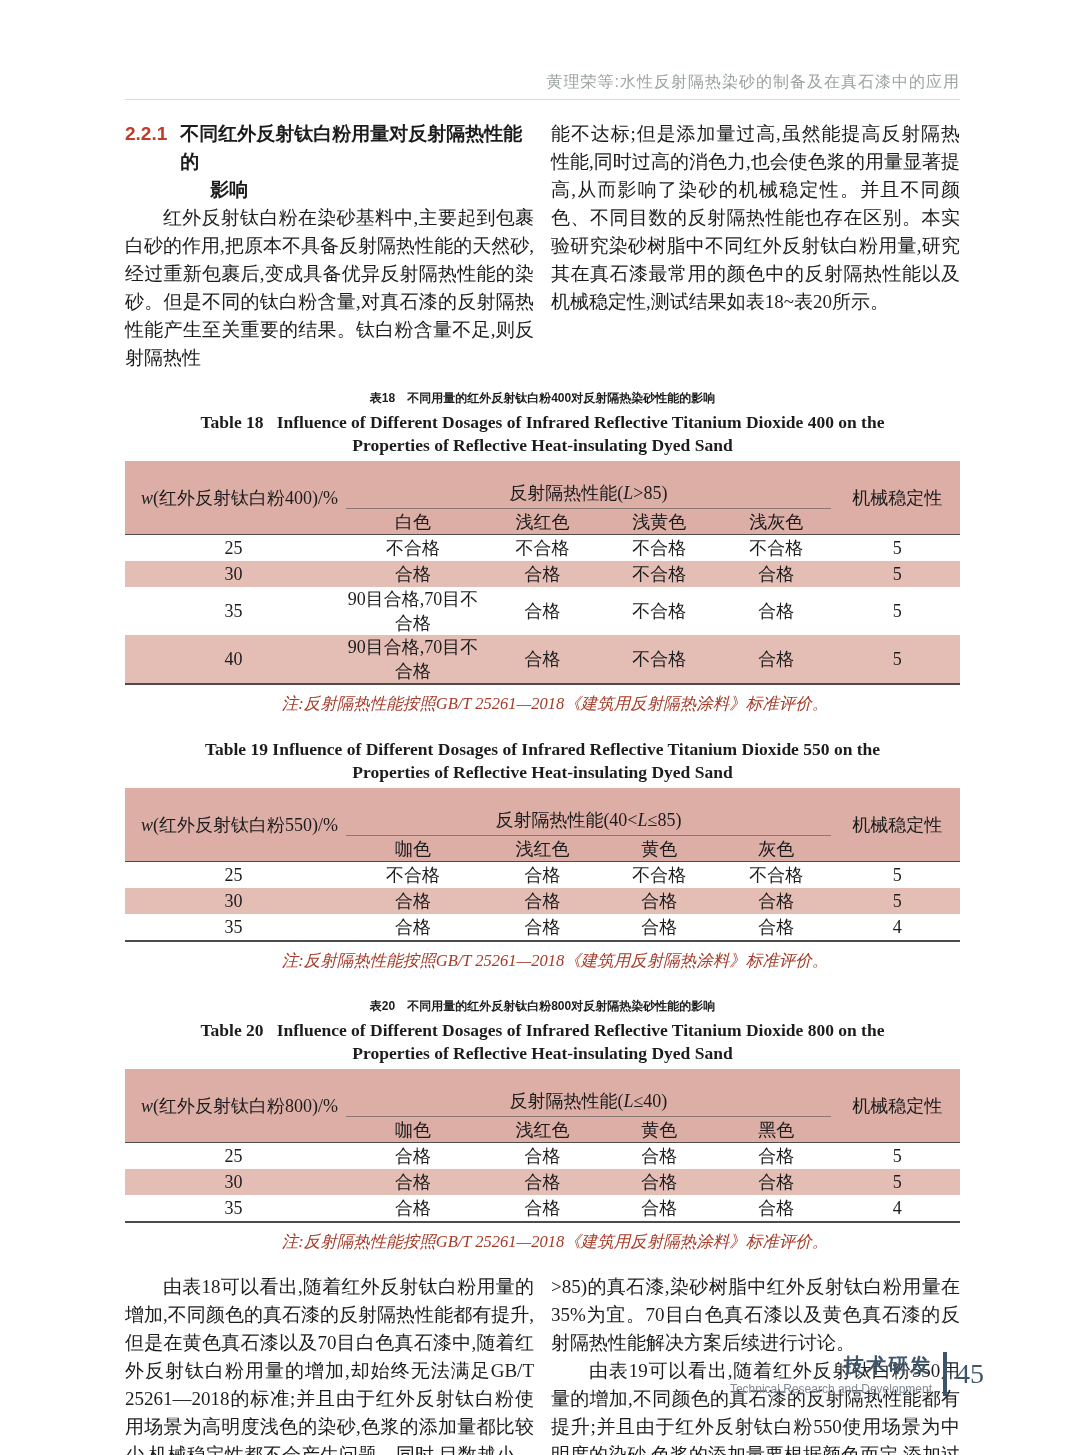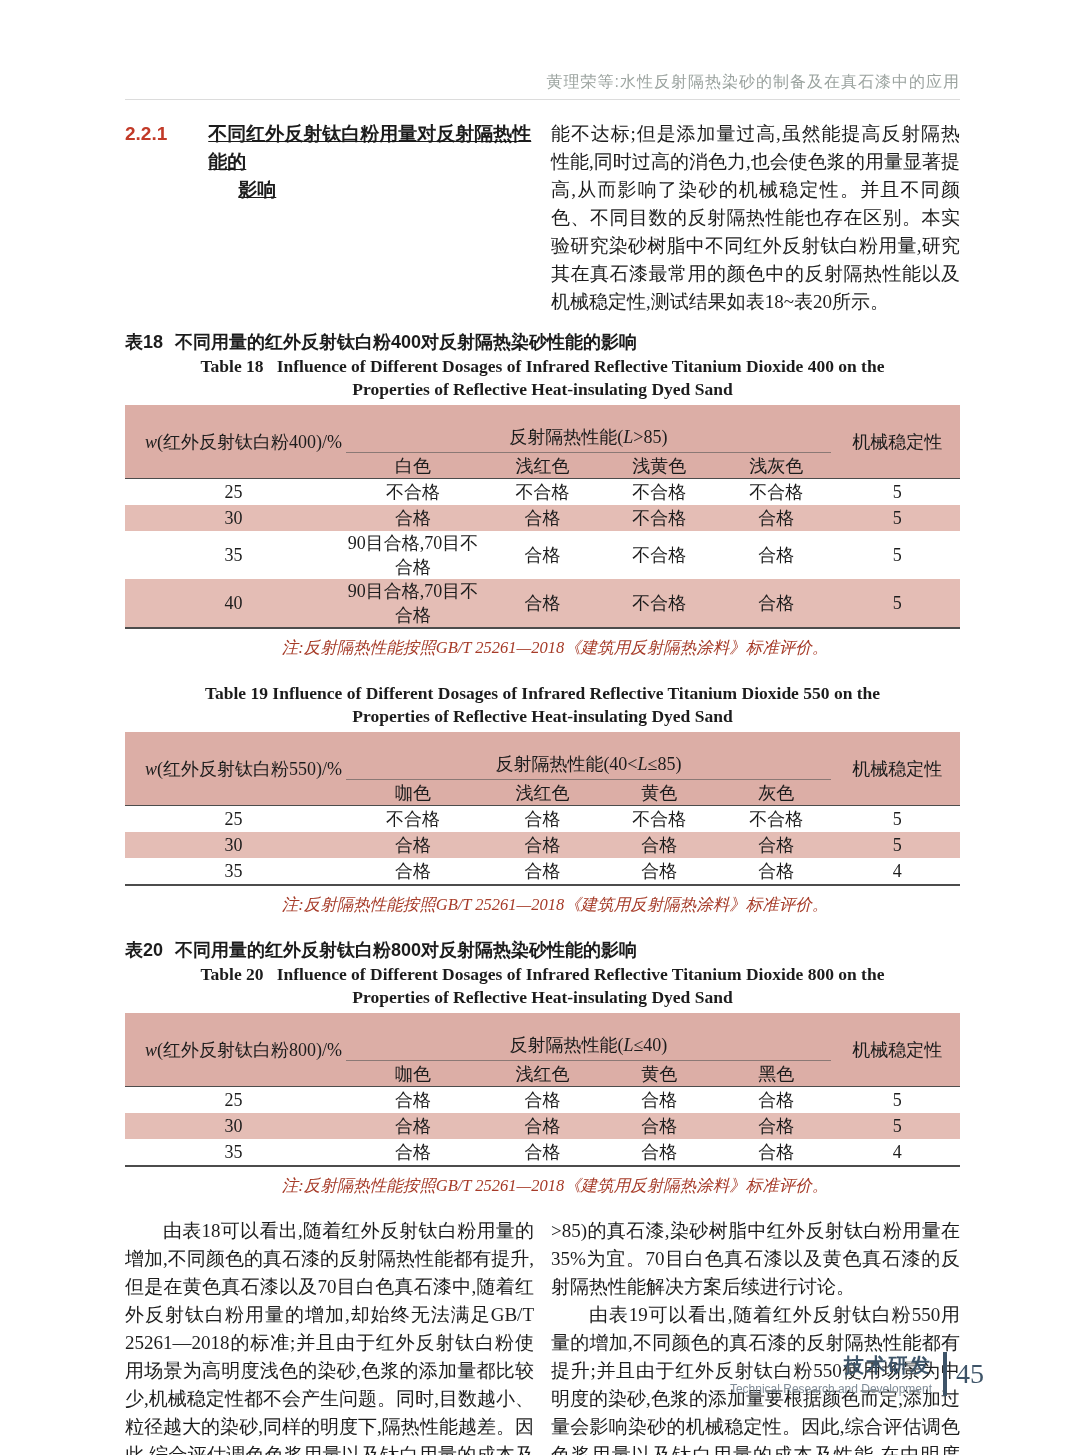--- a/index.html
+++ b/index.html
@@ -14,41 +14,41 @@
   .head-rule{border-bottom:1px solid #dcdcdc;margin-top:6px;margin-bottom:20px;}
 
   
   .cols{display:flex;gap:17px;}
   .col{width:409px;text-align:justify;font-size:19px;line-height:28px;}
   .col p{margin:0;}
   p.ind{text-indent:2em;}
 
   
   .heading{display:flex;font-family:"Liberation Sans","DejaVu Sans",sans-serif;
-    font-weight:bold;font-size:19px;line-height:28px;text-align:left;gap:28px;}
+    font-weight:bold;font-size:19px;line-height:28px;text-align:left;}
   .sec-num{color:#c23a28;margin-right:13px;flex:none;}
-  .sec-title span{display:block;text-decoration:underline;}
+  .sec-title span{display:block;}
   .sec-title .l2{text-indent:30px;}
 
   
   .table-block{margin-top:16px;}
   .tb2{margin-top:24px;}
-  .cap-zh{font-family:"Liberation Sans","DejaVu Sans",sans-serif;
-    font-weight:bold;font-size:18px;line-height:21px;}
+  .cap-zh{text-align:center;font-family:"Liberation Sans","DejaVu Sans",sans-serif;
+    font-weight:bold;font-size:12px;line-height:21px;}
   .cap-zh .lab{margin-right:12px;}
   .cap-en{text-align:center;font-weight:bold;font-size:17.5px;line-height:20px;
     margin-top:3px;white-space:pre-wrap;font-family:"Liberation Serif","DejaVu Serif",serif;}
   table{width:100%;border-collapse:collapse;margin-top:6px;font-size:18px;table-layout:fixed;}
   thead{background:#dcaea6;}
   thead{border-bottom:1.5px solid #4c4c4c;}
   table{border-bottom:2px solid #4c4c4c;}
   th{font-weight:normal;padding:0;}
   td{padding:0;height:26px;text-align:center;}
   th{text-align:center;}
-  th.c1{text-align:right;padding-left:12px;margin-top:42px;}
+  th.c1{text-align:center;padding-left:12px;margin-top:42px;}
   thead tr th{height:25px;}
   tbody tr:nth-child(even){background:#e4bdb5;}
   .spanwrap{display:block;margin:0 4px;padding:20px 0 3px 0;
     border-bottom:1px solid rgba(85,85,85,.6);}
   .var{font-style:italic;font-family:"Liberation Serif",serif;}
   .note{color:#a63b28;font-size:16.5px;line-height:22px;margin-top:8px;
     padding-left:25px;font-style:italic;text-align:center;}
 
   .cols-bottom{margin-top:20px;}
 
@@ -71,20 +71,21 @@
 
   <div class="cols">
     <div class="col">
       <div class="heading">
         <span class="sec-num">2.2.1</span>
         <span class="sec-title">
           <span>不同红外反射钛白粉用量对反射隔热性能的</span>
           <span class="l2">影响</span>
         </span>
       </div>
+      <p class="ind">红外反射钛白粉在染砂基料中,主要起到包裹白砂的作用,把原本不具备反射隔热性能的天然砂,经过重新包裹后,变成具备优异反射隔热性能的染砂。但是不同的钛白粉含量,对真石漆的反射隔热性能产生至关重要的结果。钛白粉含量不足,则反射隔热性</p>
     </div>
     <div class="col">
       <p>能不达标;但是添加量过高,虽然能提高反射隔热性能,同时过高的消色力,也会使色浆的用量显著提高,从而影响了染砂的机械稳定性。并且不同颜色、不同目数的反射隔热性能也存在区别。本实验研究染砂树脂中不同红外反射钛白粉用量,研究其在真石漆最常用的颜色中的反射隔热性能以及机械稳定性,测试结果如表18~表20所示。</p>
     </div>
   </div>
 
   <section class="table-block">
     <div class="cap-zh">
       <span class="lab">表18</span><span>不同用量的红外反射钛白粉400对反射隔热染砂性能的影响</span>
     </div>

